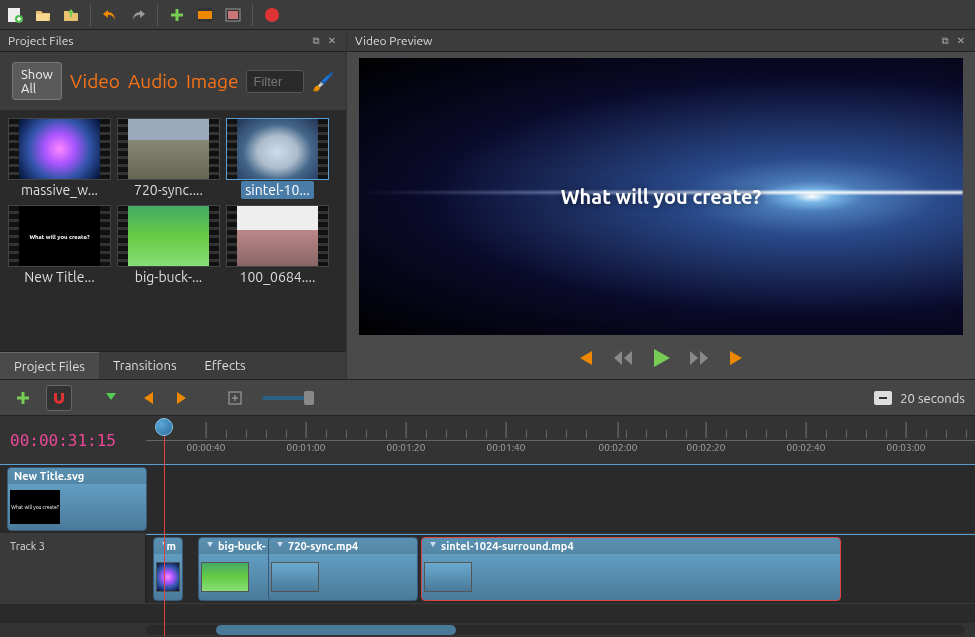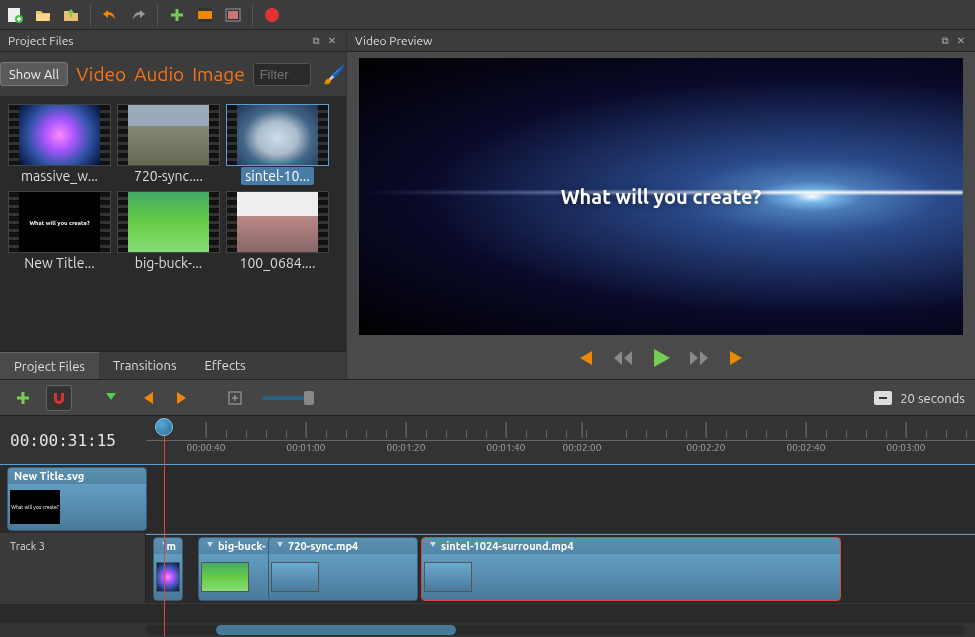--- a/index.html
+++ b/index.html
@@ -5,21 +5,21 @@
 * { box-sizing: border-box; margin: 0; padding: 0; }
 body { font-family: "Ubuntu", "Segoe UI", sans-serif; font-size: 13px; background: #4a4a4a; color: #ddd; width: 975px; height: 637px; overflow: hidden; display: flex; flex-direction: column; }
 .toolbar { background: #3c3c3c; height: 30px; display: flex; align-items: center; padding: 0 4px; gap: 6px; border-bottom: 1px solid #222; }
 .toolbar .sep { width: 1px; height: 22px; background: #555; margin: 0 2px; }
 .tbtn { width: 22px; height: 22px; display: flex; align-items: center; justify-content: center; cursor: pointer; border-radius: 2px; }
 .mid { display: flex; flex: 1; min-height: 0; }
 .left-panel { width: 347px; display: flex; flex-direction: column; background: #4a4a4a; border-right: 1px solid #333; }
 .panel-title { background: #3c3c3c; padding: 4px 8px; font-size: 12px; display: flex; justify-content: space-between; align-items: center; border-bottom: 1px solid #222; }
 .panel-ctrls { display: flex; gap: 4px; }
 .panel-ctrl { width: 12px; height: 12px; display: flex; align-items: center; justify-content: center; color: #aaa; cursor: pointer; font-size: 10px; }
-.filter-row { display: flex; align-items: center; gap: 8px; padding: 10px 0; background: #3c3c3c; }
+.filter-row { display: flex; align-items: center; gap: 8px; padding: 10px 12px; background: #3c3c3c; }
 .filter-btn { padding: 4px 8px; background: #5a5a5a; border: 1px solid #777; border-radius: 3px; cursor: pointer; font-size: 13px; color: #eee; }
 .filter-link { color: #f97316; cursor: pointer; font-size: 19px; }
 .filter-input { background: #2a2a2a; border: 1px solid #555; color: #888; padding: 3px 6px; width: 58px; border-radius: 3px; font-size: 13px; }
 .brush { margin-left: auto; font-size: 18px; cursor: pointer; }
 .files-grid { flex: 1; background: #2a2a2a; padding: 8px; display: grid; grid-template-columns: repeat(3, 103px); gap: 6px; align-content: start; overflow: auto; }
 .file-item { display: flex; flex-direction: column; align-items: center; cursor: pointer; }
 .thumb-wrap { width: 103px; height: 62px; background: #111; border: 1px solid #444; position: relative; display: flex; }
 .thumb-wrap.selected { border: 1px solid #5a9fd4; }
 .perf { width: 10px; background: repeating-linear-gradient(to bottom, #111 0, #111 5px, #333 5px, #333 8px); }
 .thumb { flex: 1; display: flex; align-items: center; justify-content: center; overflow: hidden; position: relative; }
@@ -39,21 +39,21 @@
 .timeline-section { height: 258px; background: #3a3a3a; display: flex; flex-direction: column; border-top: 1px solid #222; }
 .tl-toolbar { height: 36px; background: #454545; display: flex; align-items: center; padding: 0 10px; gap: 10px; border-bottom: 1px solid #222; }
 .tl-btn { width: 26px; height: 26px; display: flex; align-items: center; justify-content: center; cursor: pointer; border-radius: 3px; }
 .tl-btn.active { background: #333; border: 1px solid #666; }
 .zoom-slider { display: flex; align-items: center; gap: 6px; margin-left: 4px; }
 .slider-track { width: 50px; height: 4px; background: #2a6082; border-radius: 2px; position: relative; }
 .slider-thumb { position: absolute; width: 10px; height: 14px; background: #888; left: 42px; top: -5px; border-radius: 2px; cursor: pointer; }
 .zoom-label { margin-left: auto; display: flex; align-items: center; gap: 8px; font-size: 13px; }
 .zoom-icon { width: 18px; height: 14px; background: #ddd; border-radius: 2px; display: flex; align-items: center; justify-content: center; }
 .ruler-row { height: 48px; display: flex; background: #333; position: relative; }
-.timecode-box { width: 146px; padding: 10px; font-size: 16px; color: #e5e5e5; background: #333; display: flex; align-items: center; font-weight: 300; font-family: monospace; }
+.timecode-box { width: 146px; padding: 10px; font-size: 16px; color: #ec4899; background: #333; display: flex; align-items: center; font-weight: 300; font-family: monospace; }
 .ruler { flex: 1; position: relative; }
 .ruler-tick { position: absolute; top: 26px; font-size: 10px; color: #aaa; transform: translateX(-50%); }
 .ruler-tick::after { content: ''; position: absolute; left: 50%; top: -20px; width: 1px; height: 16px; background: #777; }
 .ruler-minor { position: absolute; top: 14px; width: 1px; height: 8px; background: #666; }
 .ruler-line { position: absolute; left: 0; right: 0; top: 24px; height: 1px; background: #666; }
 .playhead { position: absolute; top: 2px; z-index: 10; }
 .playhead-head { width: 18px; height: 18px; background: radial-gradient(circle at 30% 30%, #5aa8d8, #2a6a9a); border-radius: 50%; margin-left: -9px; border: 1px solid #88c8e8; }
 .playhead-line { position: absolute; left: 0; top: 18px; width: 1px; height: 200px; background: #d44; }
 .tracks-area { flex: 1; overflow: auto; background: #2a2a2a; position: relative; }
 .track-row { display: flex; height: 70px; border-bottom: 1px solid #3a3a3a; position: relative; }
@@ -324,21 +324,21 @@
         <div class="ruler-tick" style="left: 260px;">00:01:20</div>
         <div class="ruler-minor" style="left: 280px;"></div>
         <div class="ruler-minor" style="left: 300px;"></div>
         <div class="ruler-minor" style="left: 320px;"></div>
         <div class="ruler-minor" style="left: 340px;"></div>
         <div class="ruler-tick" style="left: 360px;">00:01:40</div>
         <div class="ruler-minor" style="left: 380px;"></div>
         <div class="ruler-minor" style="left: 400px;"></div>
         <div class="ruler-minor" style="left: 420px;"></div>
         <div class="ruler-minor" style="left: 440px;"></div>
-        <div class="ruler-tick" style="left: 436px;">00:02:00</div>
+        <div class="ruler-tick" style="left: 472px;">00:02:00</div>
         <div class="ruler-minor" style="left: 480px;"></div>
         <div class="ruler-minor" style="left: 500px;"></div>
         <div class="ruler-minor" style="left: 520px;"></div>
         <div class="ruler-minor" style="left: 540px;"></div>
         <div class="ruler-tick" style="left: 560px;">00:02:20</div>
         <div class="ruler-minor" style="left: 580px;"></div>
         <div class="ruler-minor" style="left: 600px;"></div>
         <div class="ruler-minor" style="left: 620px;"></div>
         <div class="ruler-minor" style="left: 640px;"></div>
         <div class="ruler-tick" style="left: 660px;">00:02:40</div>

